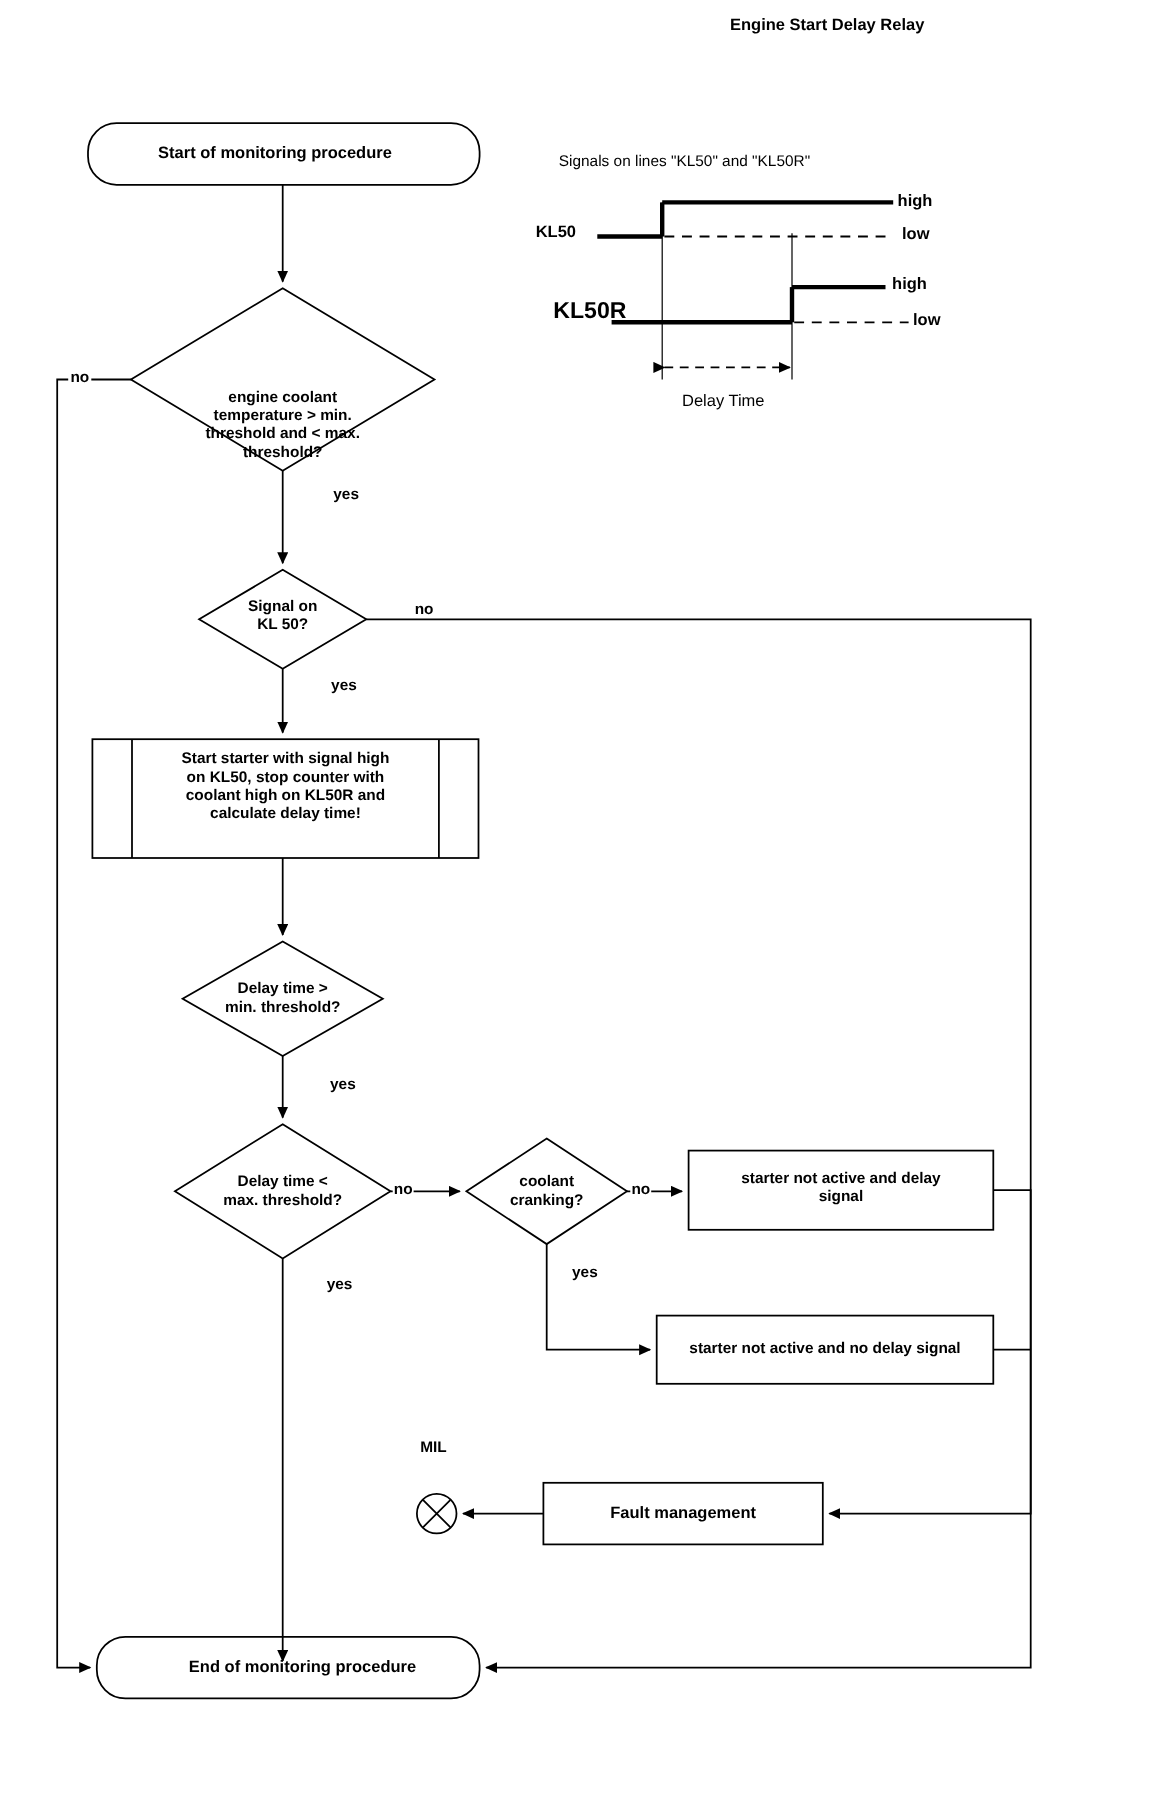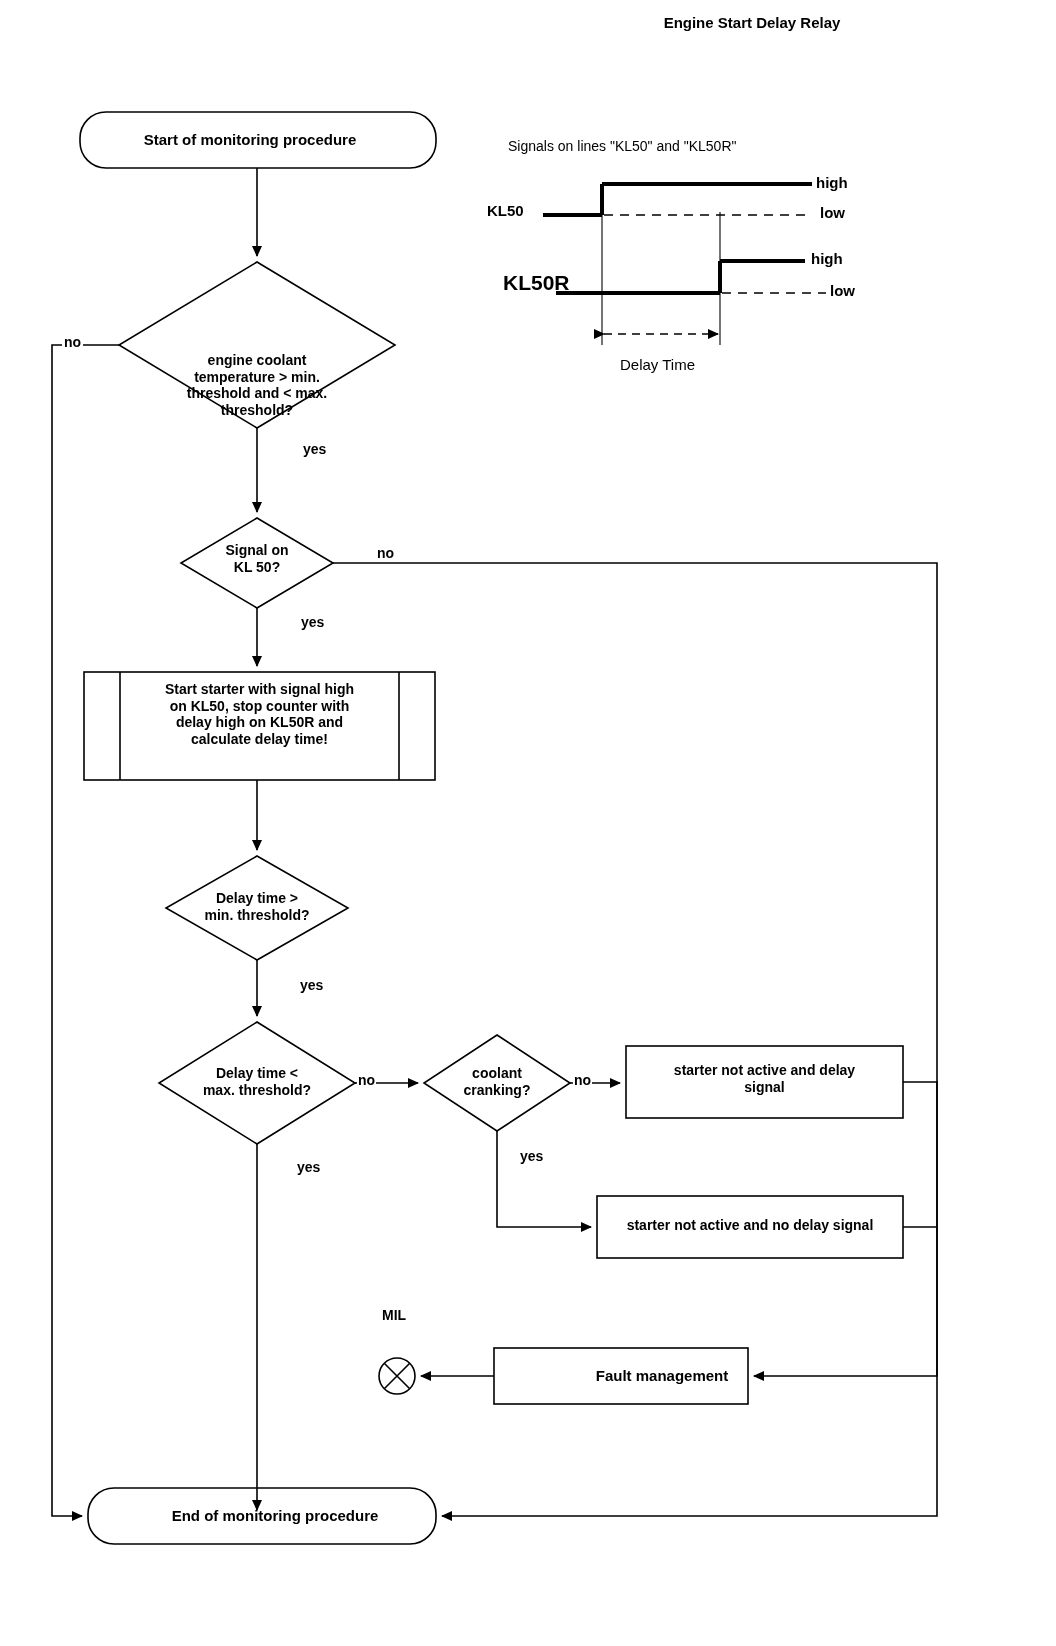--- a/index.html
+++ b/index.html
@@ -130,21 +130,21 @@
 </div>
 
 <div class="txt" style="left:187px;top:542px;width:140px;font-size:14px;">
   <div>Signal on</div>
   <div>KL 50?</div>
 </div>
 
 <div class="txt" style="left:124px;top:681px;width:271px;font-size:14px;">
   <div>Start starter with signal high</div>
   <div>on KL50, stop counter with</div>
-  <div>delay high on KL50R and</div>
+  <div>coolant high on KL50R and</div>
   <div>calculate delay time!</div>
 </div>
 
 <div class="txt" style="left:177px;top:890px;width:160px;font-size:14px;">
   <div>Delay time &gt;</div>
   <div>min. threshold?</div>
 </div>
 
 <div class="txt" style="left:168px;top:1065px;width:178px;font-size:14px;">
   <div>Delay time &lt;</div>
@@ -156,21 +156,21 @@
   <div>cranking?</div>
 </div>
 
 <div class="txt" style="left:630px;top:1062px;width:269px;font-size:14px;">
   <div>starter not active and delay</div>
   <div>signal</div>
 </div>
 
 <div class="txt" style="left:600px;top:1217px;width:300px;font-size:14px;">starter not active and no delay signal</div>
 
-<div class="txt" style="left:494px;top:1367px;width:254px;font-size:15px;margin-left:41px;">Fault management</div>
+<div class="txt" style="left:494px;top:1367px;width:254px;font-size:15px;">Fault management</div>
 
 <div class="lbl" style="left:382px;top:1307px;font-size:14px;">MIL</div>
 
 <div class="txt" style="left:88px;top:1507px;width:348px;font-size:15px;padding-left:13px;">End of monitoring procedure</div>
 
 <div class="lbl" style="left:62px;top:334px;font-size:14px;background:#fff;padding:0 2px;">no</div>
 <div class="lbl" style="left:303px;top:441px;font-size:14px;">yes</div>
 <div class="lbl" style="left:377px;top:545px;font-size:14px;">no</div>
 <div class="lbl" style="left:301px;top:614px;font-size:14px;">yes</div>
 <div class="lbl" style="left:300px;top:977px;font-size:14px;">yes</div>

